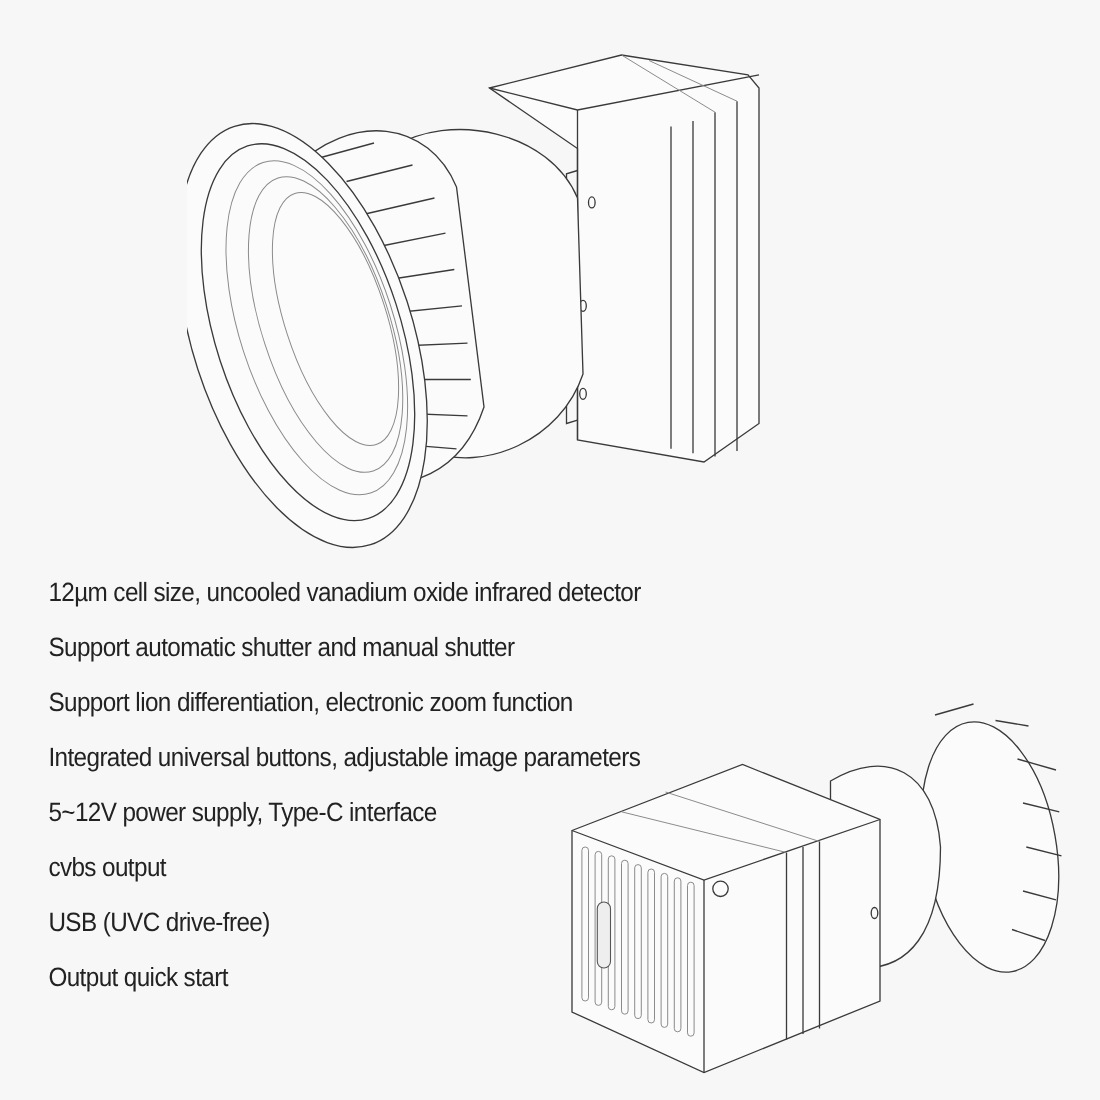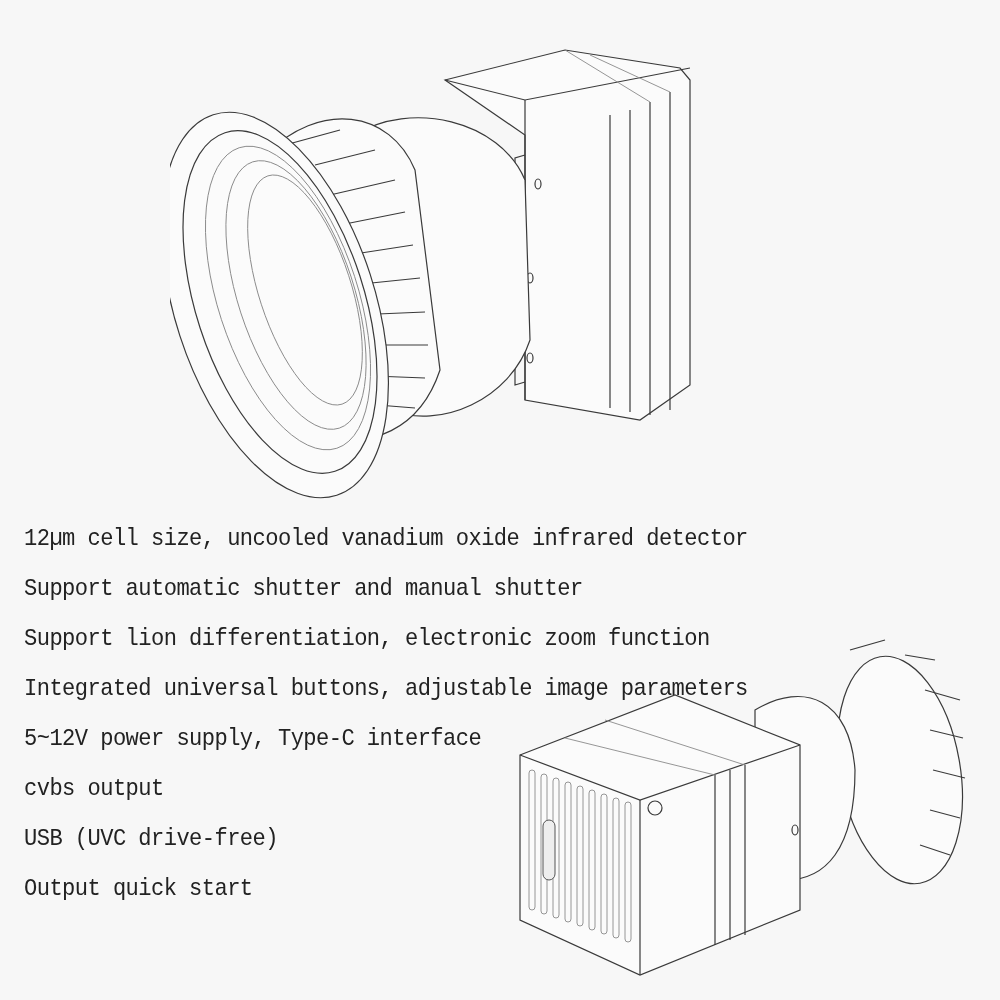--- a/index.html
+++ b/index.html
@@ -5,21 +5,21 @@
   html, body { margin: 0; padding: 0; }
   body {
     width: 1000px; height: 1000px; overflow: hidden;
     background: #f7f7f7; position: relative;
     font-family: "Liberation Sans", "DejaVu Sans", sans-serif;
   }
   .drawing { position: absolute; }
   #camera-top { left: 170px; top: 40px; width: 660px; height: 480px; }
   #camera-bottom { left: 505px; top: 620px; width: 470px; height: 380px; }
   .features {
-    position: absolute; left: 24px; top: 514px; margin: 0; padding: 0; list-style: none; font-family: Liberation Mono, monospace;
+    position: absolute; left: 44px; top: 514px; margin: 0; padding: 0; list-style: none;
   }
   .features li {
     font-size: 24px; line-height: 50px; height: 50px; color: #222;
     letter-spacing: -0.6px; white-space: nowrap;
     transform: scaleX(0.92); transform-origin: left center;
   }
   svg .ln { fill: none; stroke: #3a3a3a; stroke-width: 1.2; }
   svg .lt { fill: none; stroke: #8a8a8a; stroke-width: 0.9; }
   svg .fl { fill: #fbfbfb; stroke: #3a3a3a; stroke-width: 1.2; }
   svg .gr { fill: #eeeeee; stroke: #555; stroke-width: 1; }

